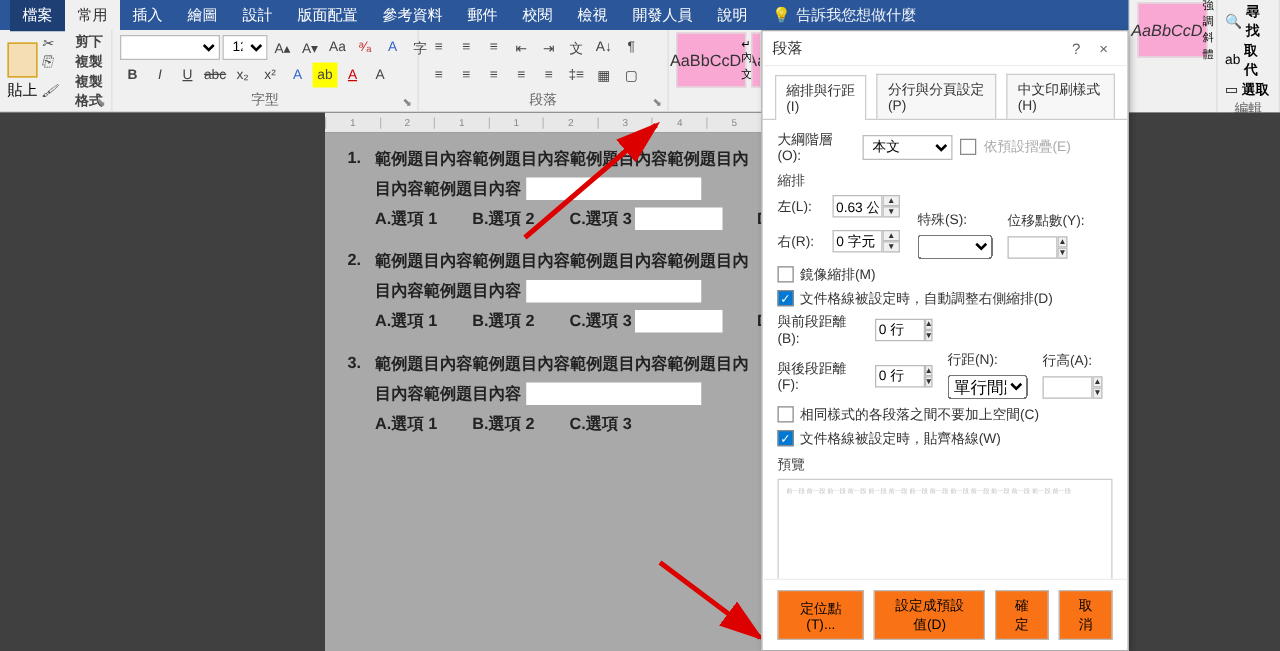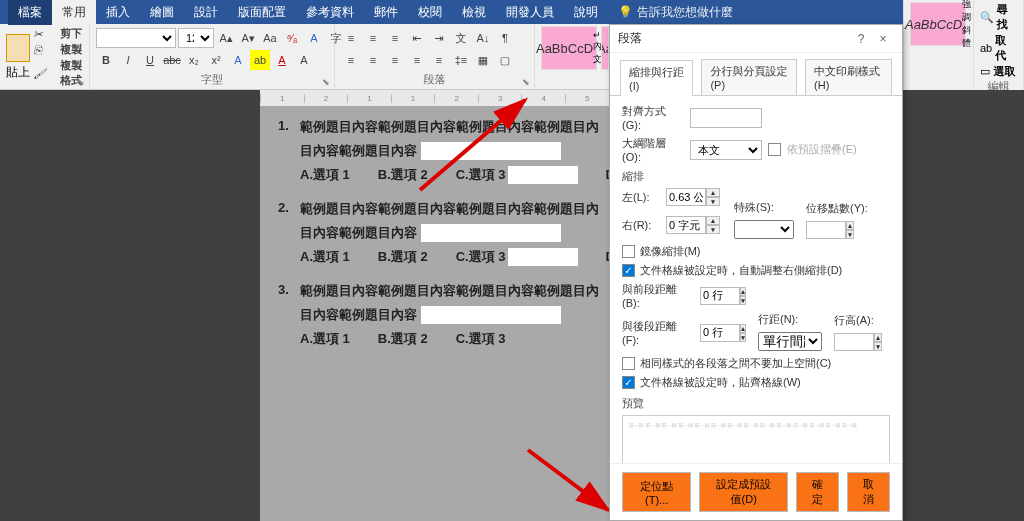--- a/index.html
+++ b/index.html
@@ -361,24 +361,20 @@
     <span class="q">?</span>
     <span class="x">×</span>
   </div>
   <div class="dlg-tabs">
     <div class="dlg-tab active">縮排與行距(I)</div>
     <div class="dlg-tab">分行與分頁設定(P)</div>
     <div class="dlg-tab">中文印刷樣式(H)</div>
   </div>
   <div class="dlg-body">
     <div class="form-row">
-      <label><span>對齊方式(G):</span></label>
-      <select class="sel sel-hi" style="width:72px"><option>靠左對齊</option></select>
-    </div>
-    <div class="form-row">
       <label><span>大綱階層(O):</span></label>
       <select class="sel" style="width:72px"><option>本文</option></select>
       <span class="chk"></span>
       <span style="color:#aaa">依預設摺疊(E)</span>
     </div>
 
     <div class="section-title">縮排</div>
     <div class="col3">
       <div>
         <div class="indent-grid">

